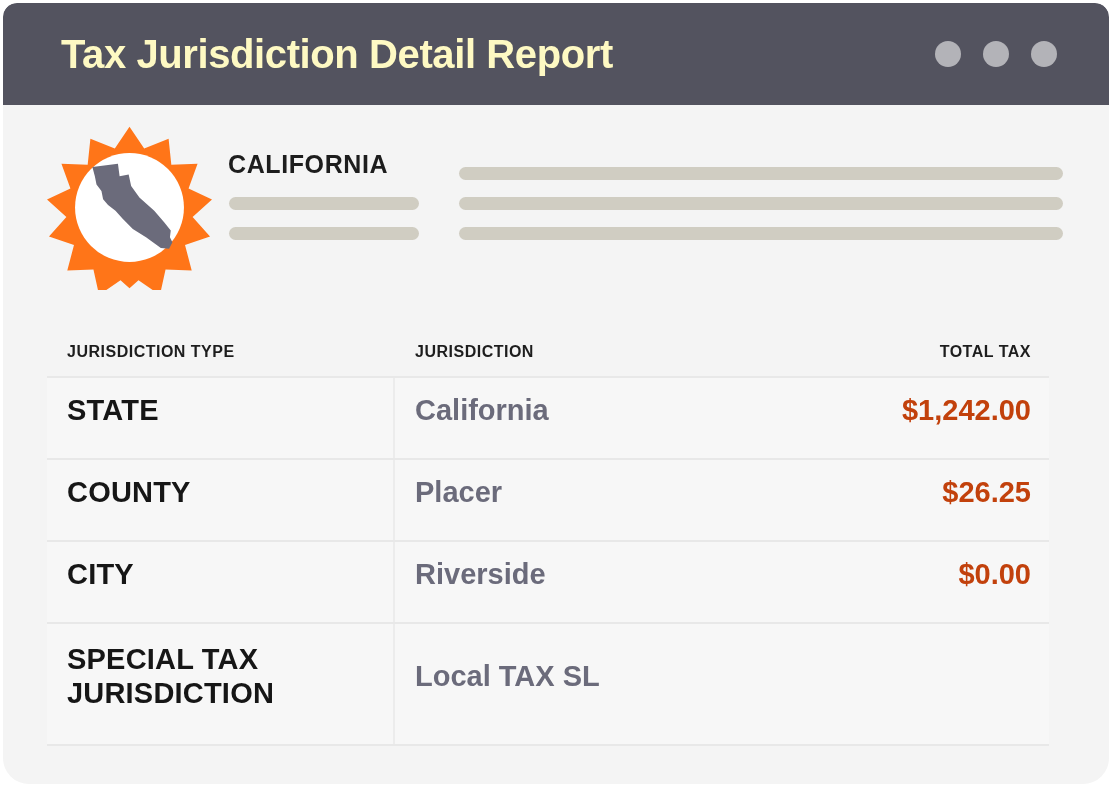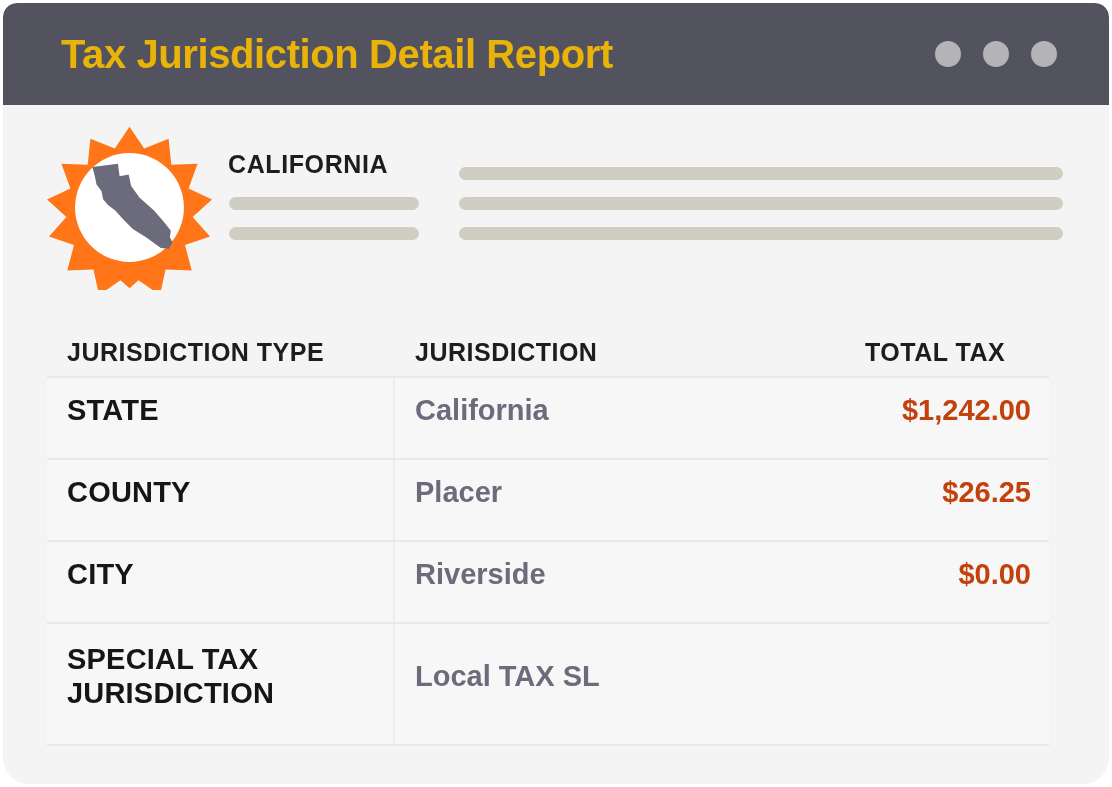--- a/index.html
+++ b/index.html
@@ -31,21 +31,21 @@
     height: 102px;
     background: #53535f;
     border-radius: 14px 14px 0 0;
   }
 
   #window-title {
     position: absolute;
     left: 58px;
     top: 50%;
     transform: translateY(-50%);
-    color: #eab308;
+    color: #fef9c3;
     font-size: 40px;
     font-weight: bold;
     letter-spacing: -0.4px;
     white-space: nowrap;
   }
 
   #window-dots {
     position: absolute;
     right: 52px;
     top: 50%;
@@ -112,28 +112,28 @@
   }
 
   #table-head {
     display: flex;
     align-items: center;
     height: 48px;
     padding: 0 18px 0 20px;
   }
   .th {
     color: #1d1d1d;
-    font-size: 25px;
+    font-size: 16px;
     font-weight: bold;
     letter-spacing: 0.5px;
     white-space: nowrap;
   }
   .col-type { width: 348px; flex: 0 0 348px; }
   .col-juri { width: 450px; flex: 0 0 450px; }
-  .col-tax  { flex: 1 1 auto; }
+  .col-tax  { flex: 1 1 auto; text-align: right; }
 
   #table-body {
     border-top: 2px solid #e8e8e8;
   }
 
   .trow {
     display: flex;
     align-items: stretch;
     background: #f7f7f7;
     border-bottom: 2px solid #e8e8e8;

